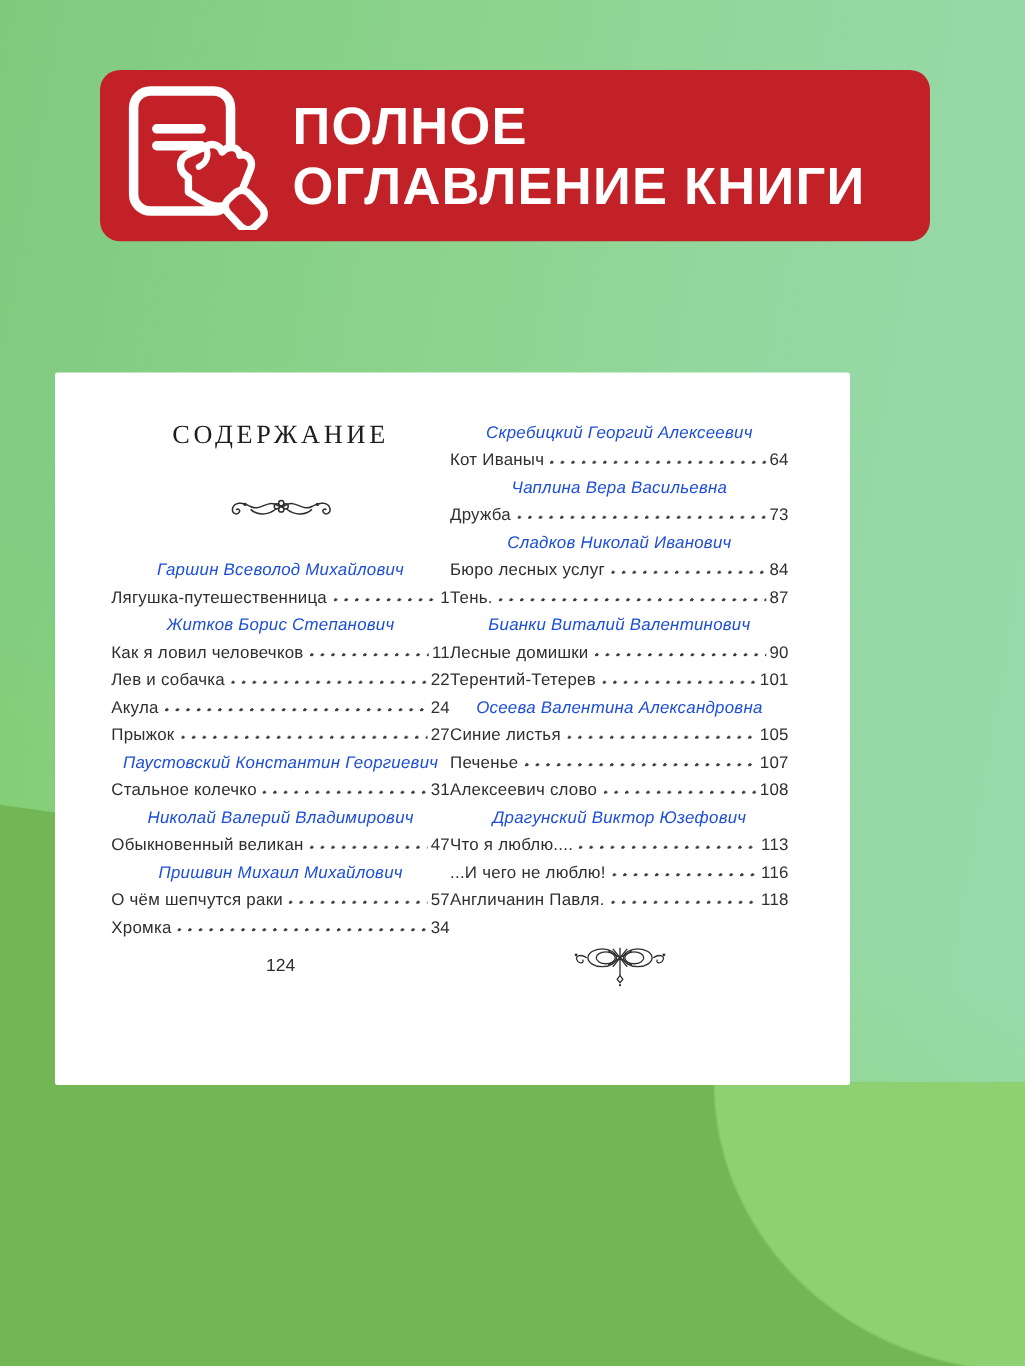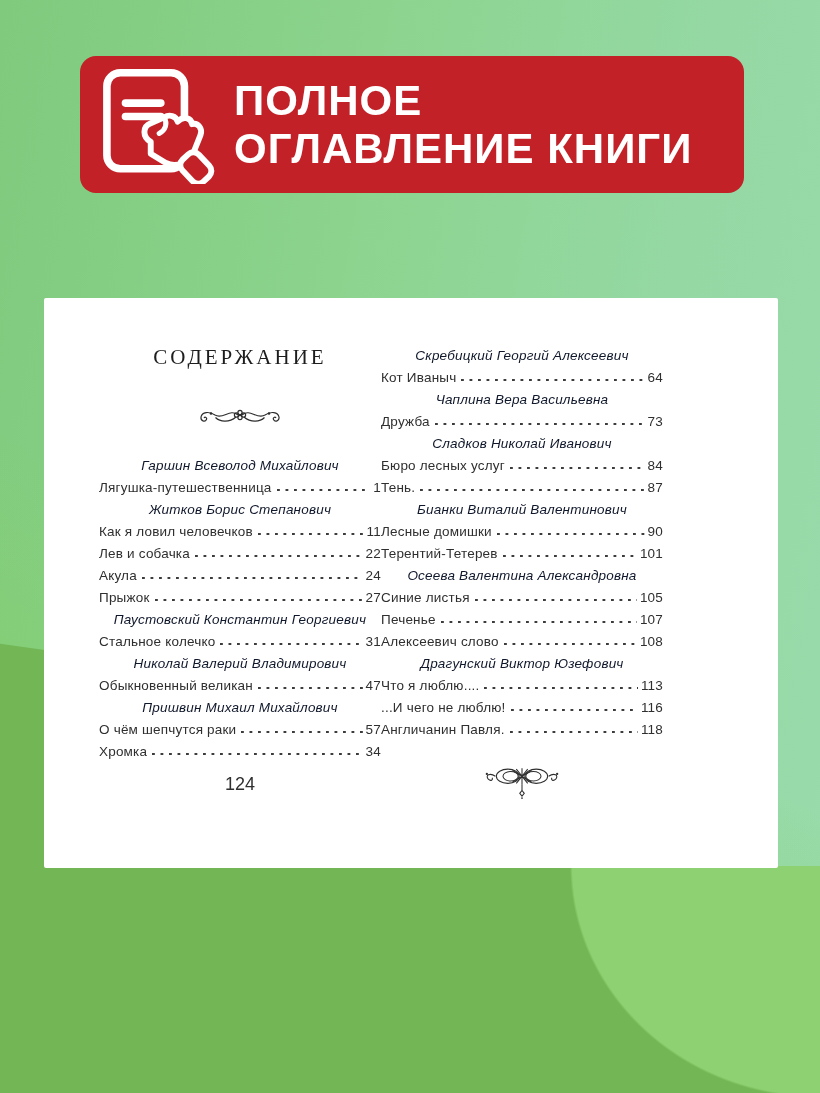--- a/index.html
+++ b/index.html
@@ -23,47 +23,47 @@
   
   .banner{
     position:absolute;left:80px;top:56px;width:664px;height:137px;z-index:4;
     background:#c22128;border-radius:16px;display:flex;align-items:center;
   }
   .banner .icon-wrap{width:132px;height:118px;margin-left:14px;flex:0 0 auto;}
   .banner .txt{color:#ffffff;font-weight:bold;line-height:1.12;margin-left:8px;
     font-size:42px;letter-spacing:1px;white-space:nowrap;}
   
   .card{
-    position:absolute;left:44px;top:298px;width:734px;height:570px;z-index:3;
+    position:absolute;left:44px;top:298px;width:636px;height:570px;z-index:3;
     background:#ffffff;border-radius:2px;
     display:flex;
-    padding:10px;box-sizing:border-box;color:#2e2e2e;
+    padding:0;box-sizing:border-box;color:#2e2e2e;
   }
   .col{width:282px;box-sizing:border-box;}
   .col-left{margin-left:45px;padding-top:38px;}
   .col-right{margin-right:49px;padding-top:36px;}
   .page-title{
     font-family:"Liberation Serif",serif;font-size:21px;letter-spacing:3px;
     color:#1d1d1d;text-align:center;height:22px;line-height:22px;
   }
   .orn1{display:flex;justify-content:center;margin-top:36px;height:22px;}
   .orn2{display:flex;justify-content:center;margin-top:22px;height:38px;}
   .sections{margin-top:28px;}
   .col-right .sections{margin-top:0;}
   .row{height:22px;display:flex;align-items:center;font-size:13.5px;}
-  .row.author{justify-content:center;font-style:italic;color:#0f172a;letter-spacing:.2px;}
+  .row.author{justify-content:center;font-style:italic;color:#1d4ed8;letter-spacing:.2px;}
   .row.item{color:#2f2f2f;letter-spacing:.2px;}
   .row.item .t{white-space:nowrap;}
   .row.item .leader{
     flex:1;height:22px;margin:0 3px 0 5px;
     background-image:radial-gradient(circle 1.3px at 1.5px 14px, #3c3c3c 97%, rgba(60,60,60,0) 100%);
     background-size:8.5px 22px;background-repeat:repeat-x;
   }
   .row.item .pg{white-space:nowrap;}
-  .folio{margin-top:12px;text-align:center;font-size:18px;color:#2f2f2f;}
+  .folio{margin-top:12px;text-align:center;font-size:14px;color:#2f2f2f;}
   svg{display:block;}
 </style>
 </head>
 <body>
 
 <div class="bg-dark-wedge"></div>
 <div class="bg-bottom"></div>
 
 <div class="banner">
   <div class="icon-wrap">

